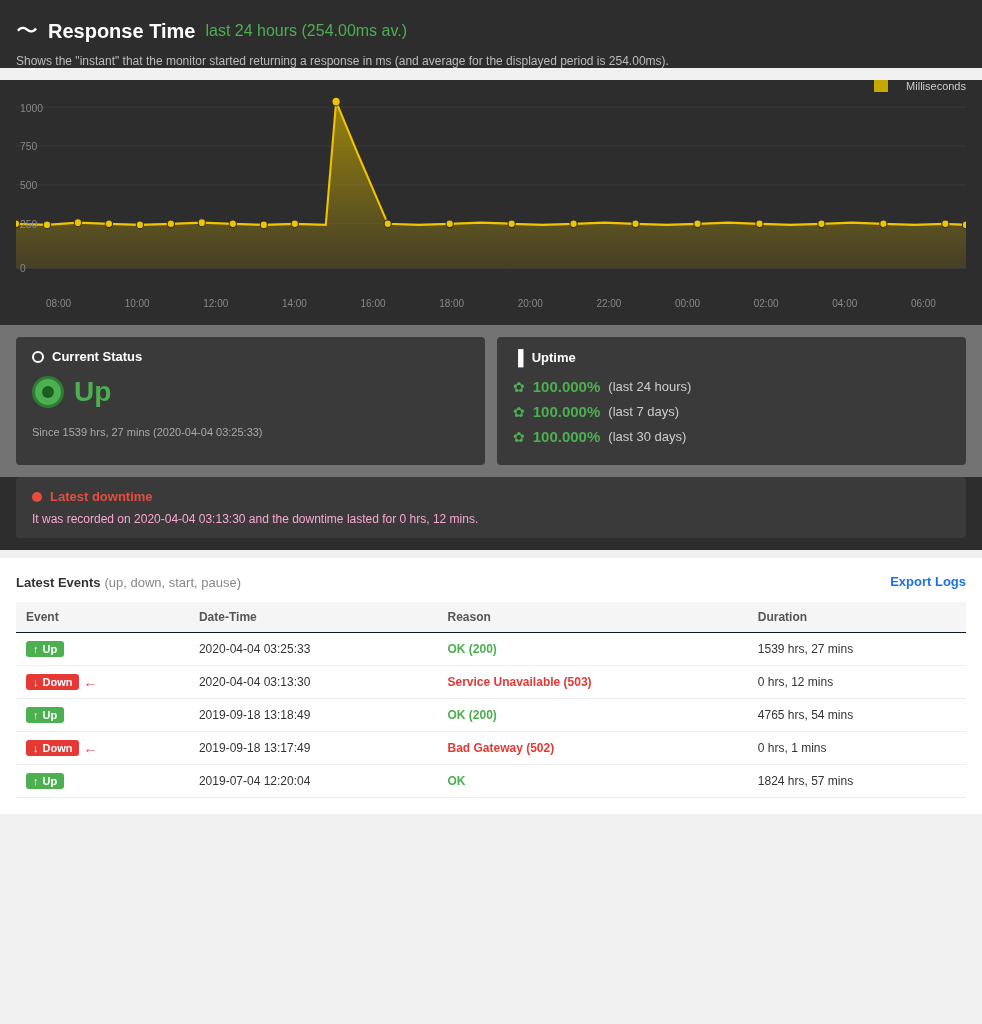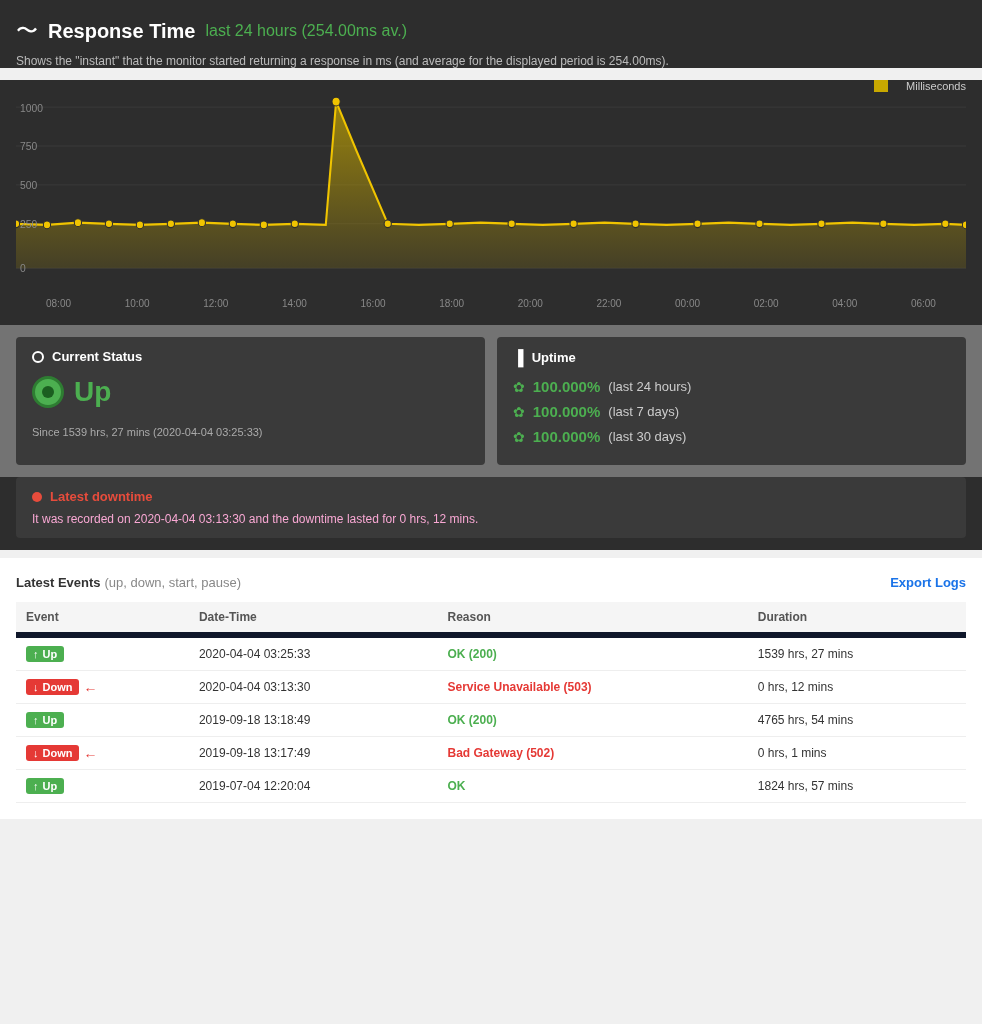--- a/index.html
+++ b/index.html
@@ -184,21 +184,21 @@
 
     
     .events-section {
       background: #fff;
       padding: 16px;
       margin-top: 8px;
     }
     .events-header {
       display: flex;
       justify-content: space-between;
-      align-items: flex-end;
+      align-items: flex-start;
       margin-bottom: 12px;
     }
     .events-title {
       font-size: 14px;
       font-weight: 600;
       color: #333;
     }
     .events-title span {
       font-weight: 400;
       color: #888;
@@ -215,21 +215,21 @@
       width: 100%;
       border-collapse: collapse;
     }
     thead th {
       text-align: left;
       font-size: 12px;
       font-weight: 600;
       color: #555;
       background: #f5f5f5;
       padding: 8px 10px;
-      border-bottom: 6px solid #0f172a;
+      border-bottom: 1px solid #0f172a;
     }
     tbody tr {
       border-bottom: 1px solid #eee;
     }
     tbody td {
       padding: 8px 10px;
       font-size: 12px;
       color: #333;
       vertical-align: middle;
     }

